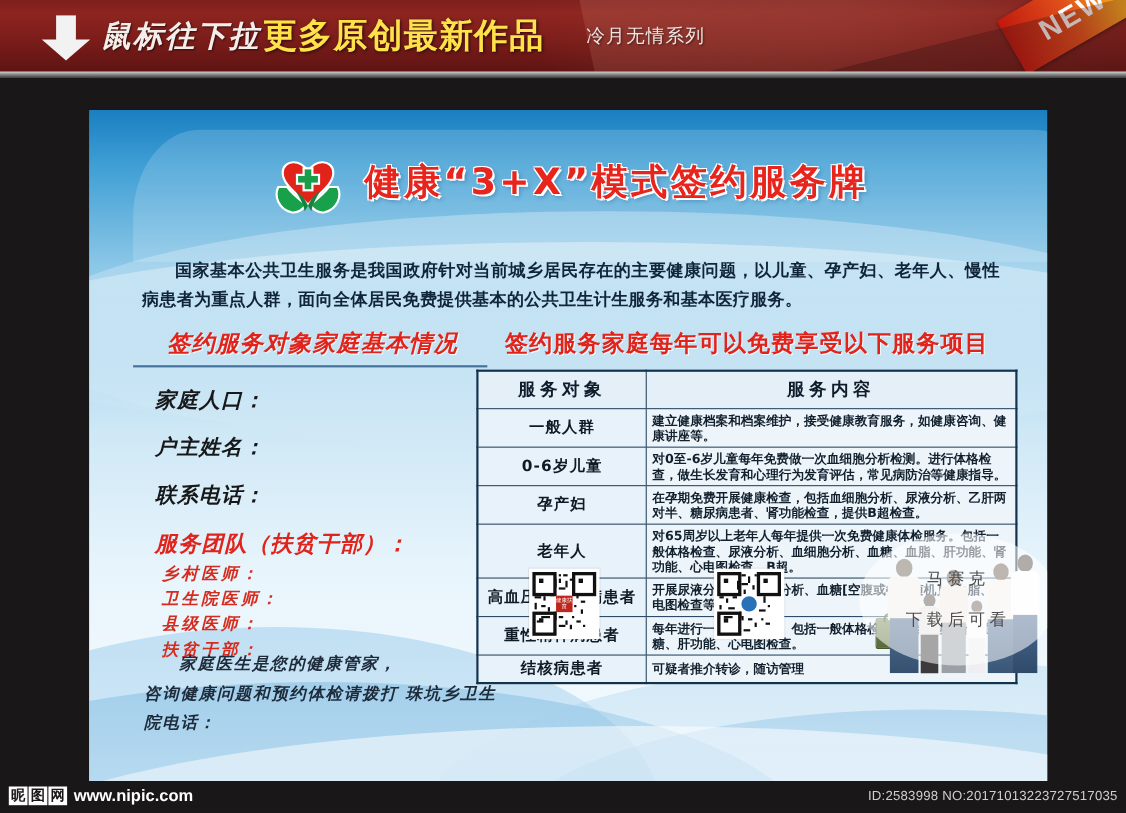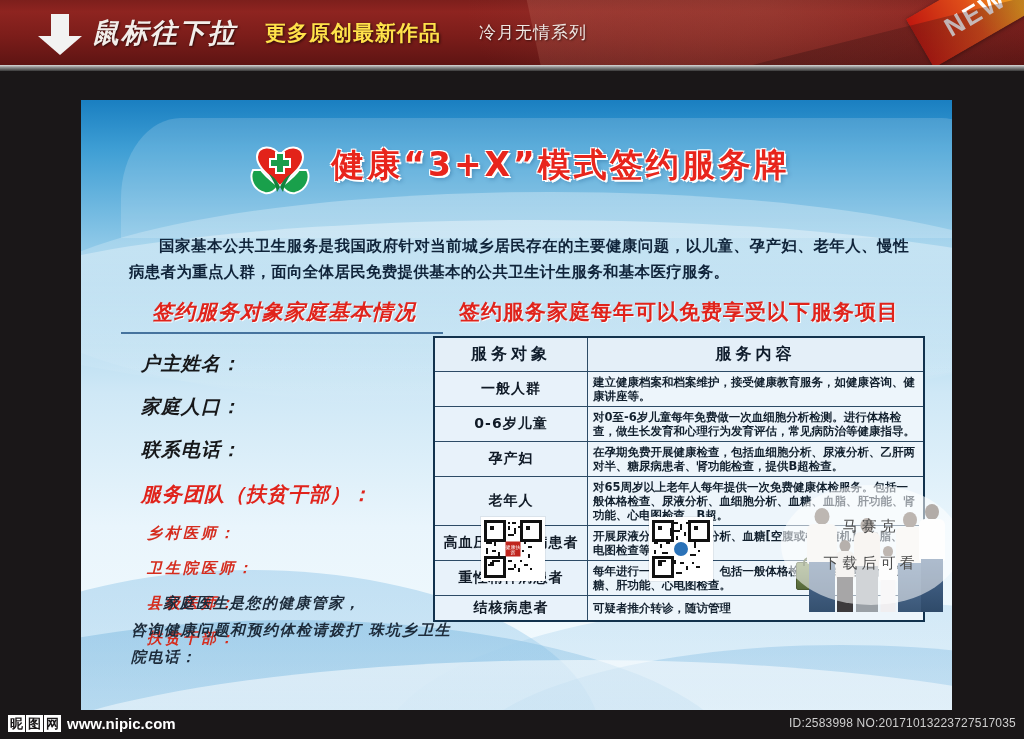--- a/index.html
+++ b/index.html
@@ -44,21 +44,21 @@
     position:absolute;left:6px;top:26px;width:0;height:0;
     border-left:22px solid transparent;border-right:22px solid transparent;
     border-top:19px solid #f2f2f2;
   }
   .promo-t1{
     color:#f3eeea;font-size:27px;font-weight:bold;letter-spacing:2px;margin-left:4px;
     text-shadow:1px 1px 2px rgba(0,0,0,.6);
     font-style:italic;
   }
   .promo-t2{
-    color:#ffe24a;font-size:21px;font-weight:bold;letter-spacing:1px;margin-left:28px;
+    color:#ffe24a;font-size:31px;font-weight:bold;letter-spacing:1px;margin-left:2px;
     text-shadow:1px 1px 3px rgba(0,0,0,.7);
     text-align:center;
   }
   .promo-t3{
     color:#efe6e2;font-size:17px;margin-left:38px;letter-spacing:1px;
     text-shadow:1px 1px 2px rgba(0,0,0,.5);
   }
   .new-ribbon{
     position:absolute;right:-36px;top:-22px;width:150px;height:56px;
     background:linear-gradient(90deg,#c0180f 0%,#e0501a 40%,#f3a620 70%,#f7c53a 100%);
@@ -144,21 +144,21 @@
   .sec-underline{
     height:2px;background:#2e5f8e;margin:6px 6px 0 2px;opacity:.85;
   }
   .field{
     font-size:19px;font-weight:bold;color:#17181a;margin:17px 0 0 22px;letter-spacing:1px;
   }
   .team-head{
     font-size:20px;font-weight:bold;color:#e0231b;margin:18px 0 0 22px;letter-spacing:1px;
   }
   .team-item{
-    font-size:15px;font-weight:bold;color:#d52c1e;margin:16px 0 0 28px;letter-spacing:3px;
+    font-size:15px;font-weight:bold;color:#d52c1e;margin:4px 0 0 28px;letter-spacing:3px;
   }
   .note{
     position:absolute;left:50px;top:490px;width:330px;
     font-size:15px;line-height:27px;color:#1d2b3a;letter-spacing:1.5px;
     font-family:"DejaVu Serif","Liberation Serif",serif;font-style:italic;font-weight:bold;
   }
   .note .ind{display:block;text-indent:32px;}
 
   
   .right-col{position:absolute;left:352px;top:198px;width:492px;}
@@ -308,22 +308,22 @@
     </div>
     <div class="main-title">健康“3+X”模式签约服务牌</div>
   </div>
 
   <div class="intro">国家基本公共卫生服务是我国政府针对当前城乡居民存在的主要健康问题，以儿童、孕产妇、老年人、慢性病患者为重点人群，面向全体居民免费提供基本的公共卫生计生服务和基本医疗服务。</div>
 
   <div class="left-col">
     <div class="sec-head">签约服务对象家庭基本情况</div>
     <div class="sec-underline"></div>
 
+    <div class="field">家庭人口：</div>
     <div class="field">户主姓名：</div>
-    <div class="field">家庭人口：</div>
     <div class="field">联系电话：</div>
 
     <div class="team-head">服务团队（扶贫干部）：</div>
     <div class="team-item">乡村医师：</div>
     <div class="team-item">卫生院医师：</div>
     <div class="team-item">县级医师：</div>
     <div class="team-item">扶贫干部：</div>
   </div>
 
   <div class="note">

